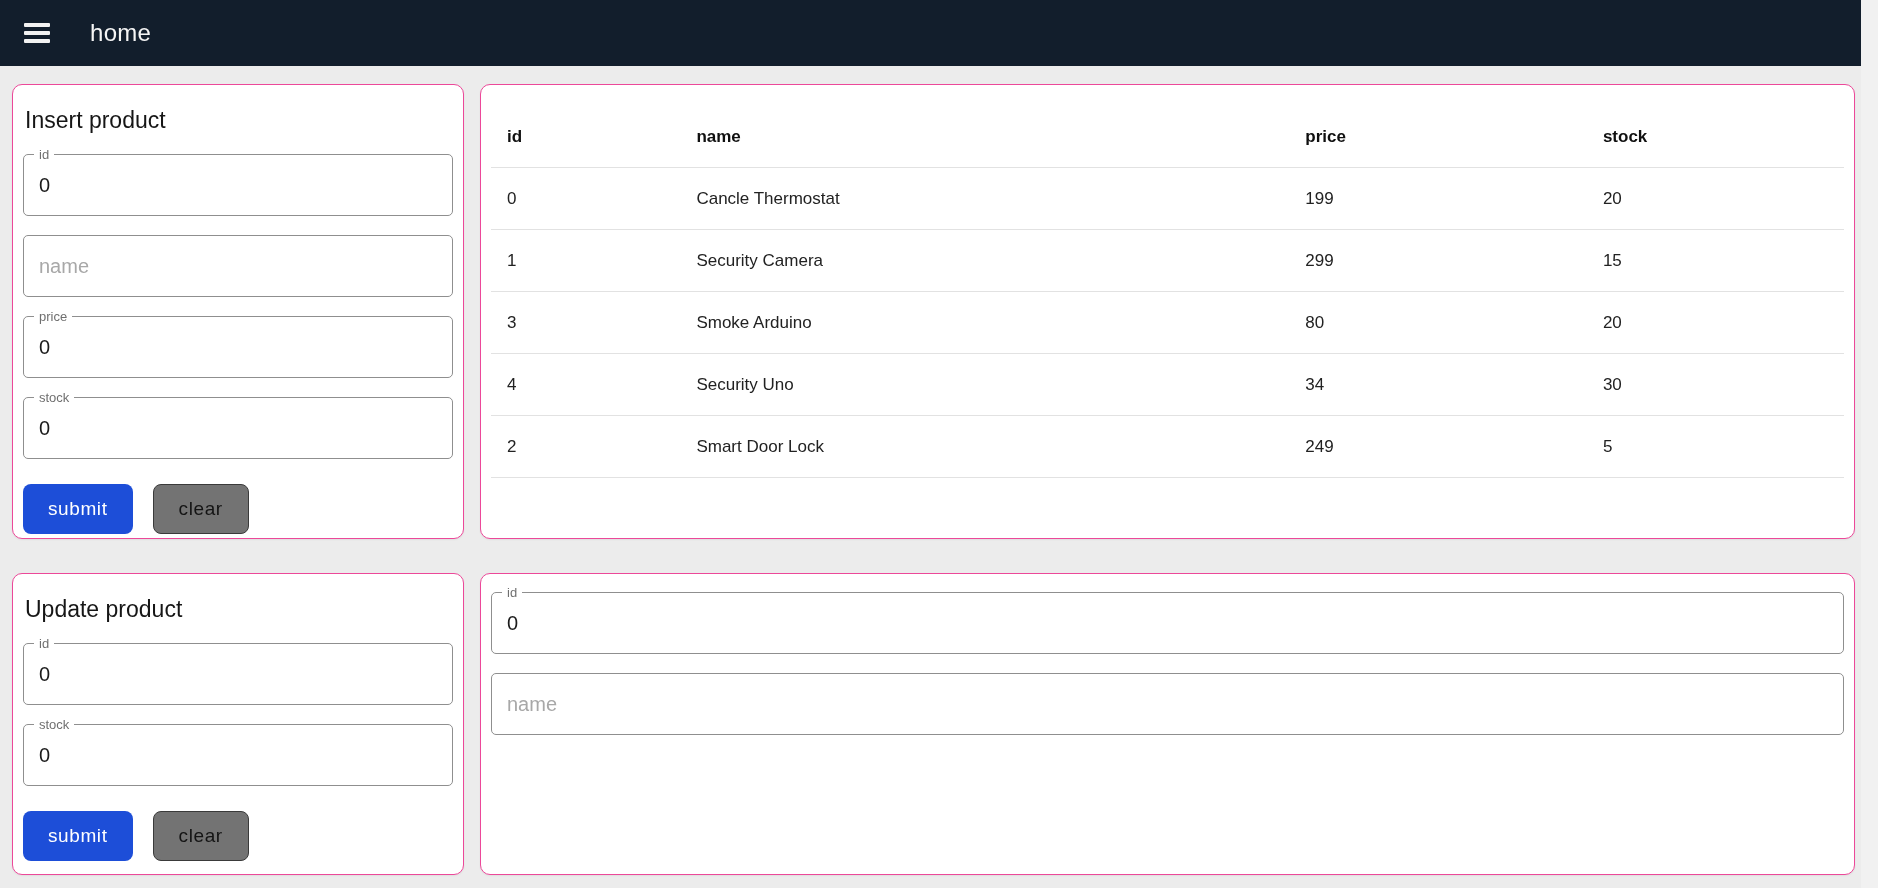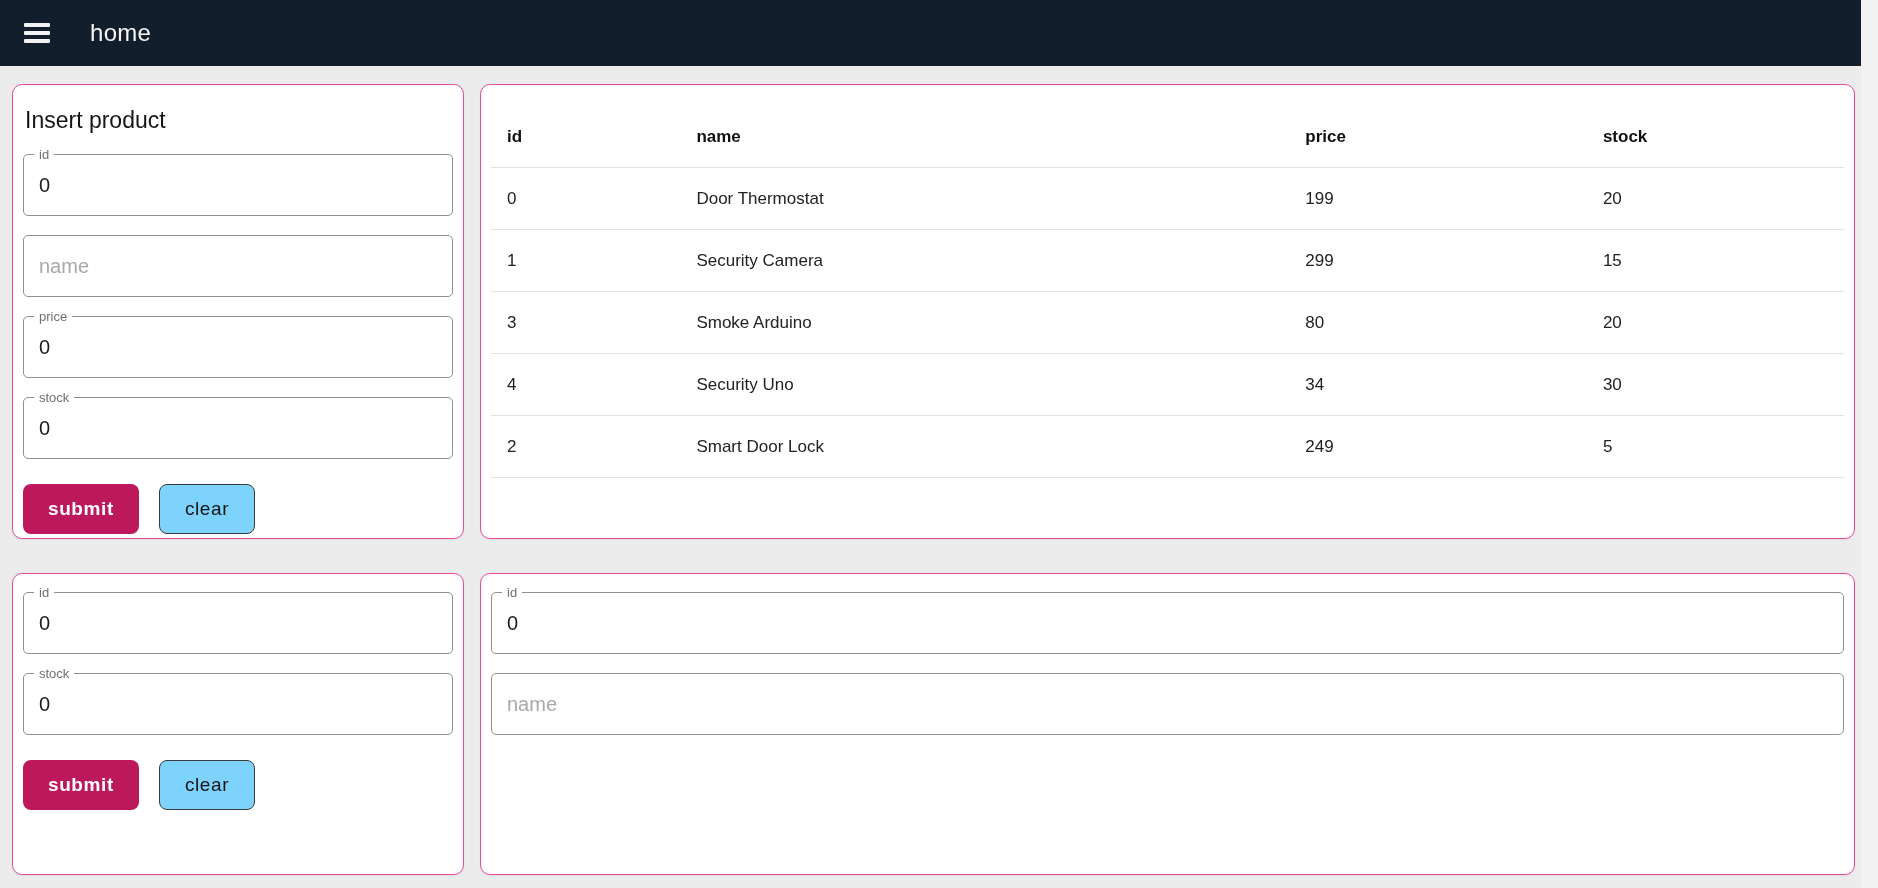--- a/index.html
+++ b/index.html
@@ -104,22 +104,22 @@
   .btn {
     height:50px;
     padding:0 25px;
     border-radius:8px;
     font-size:19px;
     letter-spacing:0.6px;
     font-family:inherit;
     cursor:pointer;
     line-height:48px;
   }
-  .btn-dark { background:#be185d; color:#fff; border:none;font-weight:bold; }
-  .btn-outline { background:#7dd3fc; color:#141414; border:1px solid #3a3a3a; }
+  .btn-dark { background:#1d4ed8; color:#fff; border:none; }
+  .btn-outline { background:#737373; color:#141414; border:1px solid #3a3a3a; }
 
   
   .data-table { width:100%; border-collapse:collapse; margin-top:4px; }
   .data-table th {
     text-align:left;
     font-size:17px;
     font-weight:bold;
     color:#101010;
     padding:20px 16px;
   }
@@ -185,21 +185,21 @@
         <tr>
           <th class="col-id">id</th>
           <th class="col-name">name</th>
           <th class="col-price">price</th>
           <th class="col-stock">stock</th>
         </tr>
       </thead>
       <tbody>
         <tr>
           <td>0</td>
-          <td>Door Thermostat</td>
+          <td>Cancle Thermostat</td>
           <td>199</td>
           <td>20</td>
         </tr>
         <tr>
           <td>1</td>
           <td>Security Camera</td>
           <td>299</td>
           <td>15</td>
         </tr>
         <tr>
@@ -218,20 +218,21 @@
           <td>2</td>
           <td>Smart Door Lock</td>
           <td>249</td>
           <td>5</td>
         </tr>
       </tbody>
     </table>
   </div>
 
   <div class="card">
+    <div class="card-title">Update product</div>
 
     <div class="tfield">
       <span class="flabel">id</span>
       <input type="text" value="0" style="">
     </div>
 
     <div class="tfield">
       <span class="flabel">stock</span>
       <input type="text" value="0" style="">
     </div>

